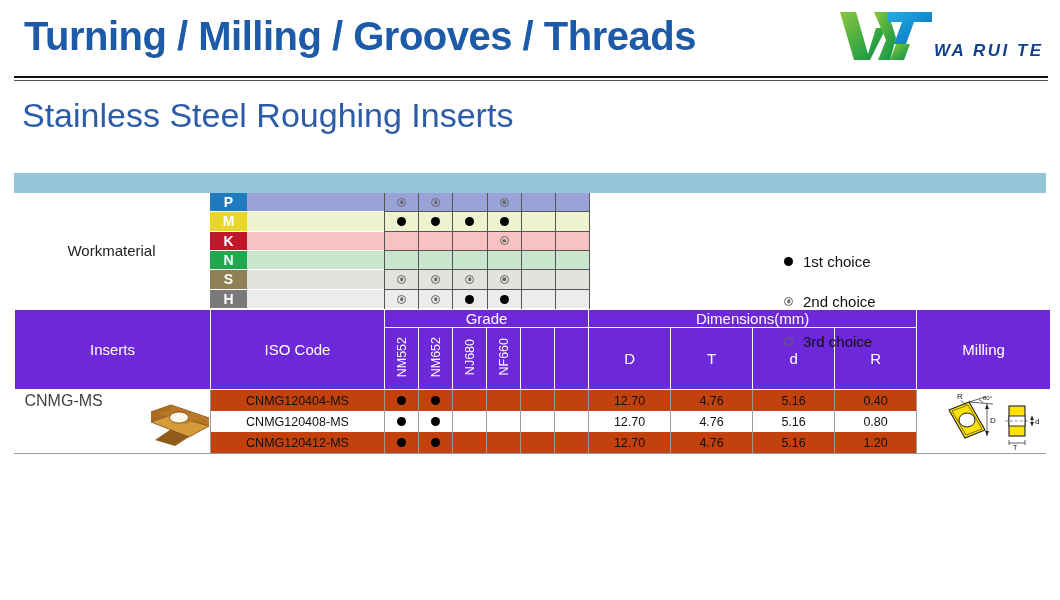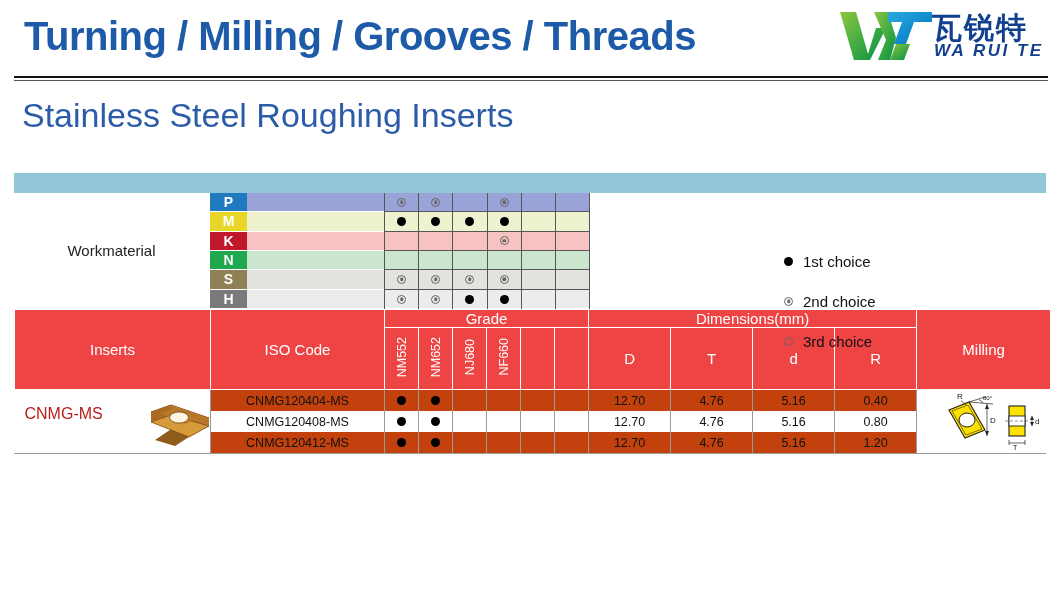--- a/index.html
+++ b/index.html
@@ -87,21 +87,21 @@
         box-sizing:border-box;background:transparent;}
 
   
   .legend{position:absolute;left:770px;top:40px;}
   .legend-item{display:flex;align-items:center;gap:10px;height:24px;font-size:15px;color:#111;margin-top:16px;}
   .legend-item .mk{flex:0 0 auto;}
 
   
   .tbl{width:1032px;border-collapse:collapse;table-layout:fixed;}
   .tbl th{
-    background:#ef4444;color:#ffffff;font-weight:normal;font-size:15px;
+    background:#6d28d9;color:#ffffff;font-weight:normal;font-size:15px;
     border:1px solid #ffffff;padding:0;
   }
   .tbl td{
     font-size:12.5px;color:#111;text-align:center;
     border-left:1px solid #9a9a9a;border-right:1px solid #9a9a9a;
     padding:0;height:21px;
   }
   .hdr-h{height:18px;}
   .hdr-main{height:62px;}
   .vert{
@@ -110,21 +110,21 @@
   }
   .row-alt td{background:#c2410c;}
   .row-plain td{background:#ffffff;}
   .cell-iso{font-size:12.5px;}
   .cell-insert{
     position:relative;background:#ffffff !important;
     border-left:none !important;border-right:1px solid #9a9a9a !important;
     text-align:left;vertical-align:middle;
   }
   .insert-name{
-    position:absolute;left:10px;top:15px;font-size:16px;color:#b91c1c;
+    position:absolute;left:10px;top:2px;font-size:16px;color:#404040;
   }
   .insert-pic{position:absolute;left:130px;top:6px;width:72px;height:52px;}
   .cell-draw{
     background:#ffffff !important;border-left:1px solid #9a9a9a !important;
     border-right:none !important;position:relative;
   }
   .draw-pic{position:absolute;left:6px;top:2px;width:122px;height:60px;}
   .tbl-bottom{width:1032px;height:1px;background:#9a9a9a;}
 </style>
 </head>
@@ -143,21 +143,20 @@
         <linearGradient id="gBlue" x1="0" y1="0" x2="1" y2="1">
           <stop offset="0%" stop-color="#29abe2"></stop>
           <stop offset="100%" stop-color="#0071bc"></stop>
         </linearGradient>
       </defs>
       <polygon points="2,2 18,2 30,44 38,18 48,18 32,50 16,50" fill="url(#gGreen)"></polygon>
       <polygon points="36,2 50,2 58,28 52,50 40,50 48,30" fill="url(#gGreen)"></polygon>
       <polygon points="50,2 94,2 94,12 76,12 68,34 56,34 64,12 50,12" fill="url(#gBlue)"></polygon>
       <polygon points="58,34 72,34 66,50 52,50" fill="url(#gGreen)"></polygon>
     </svg>
-    <div class="logo-cn">瓦锐特</div>
     <div class="logo-en">WA RUI TE</div>
   </div>
 </div>
 <div class="rule-thick"></div>
 <div class="rule-thin"></div>
 
 <div class="page-title">Stainless Steel Roughing Inserts</div>
 
 <div class="block">
 

